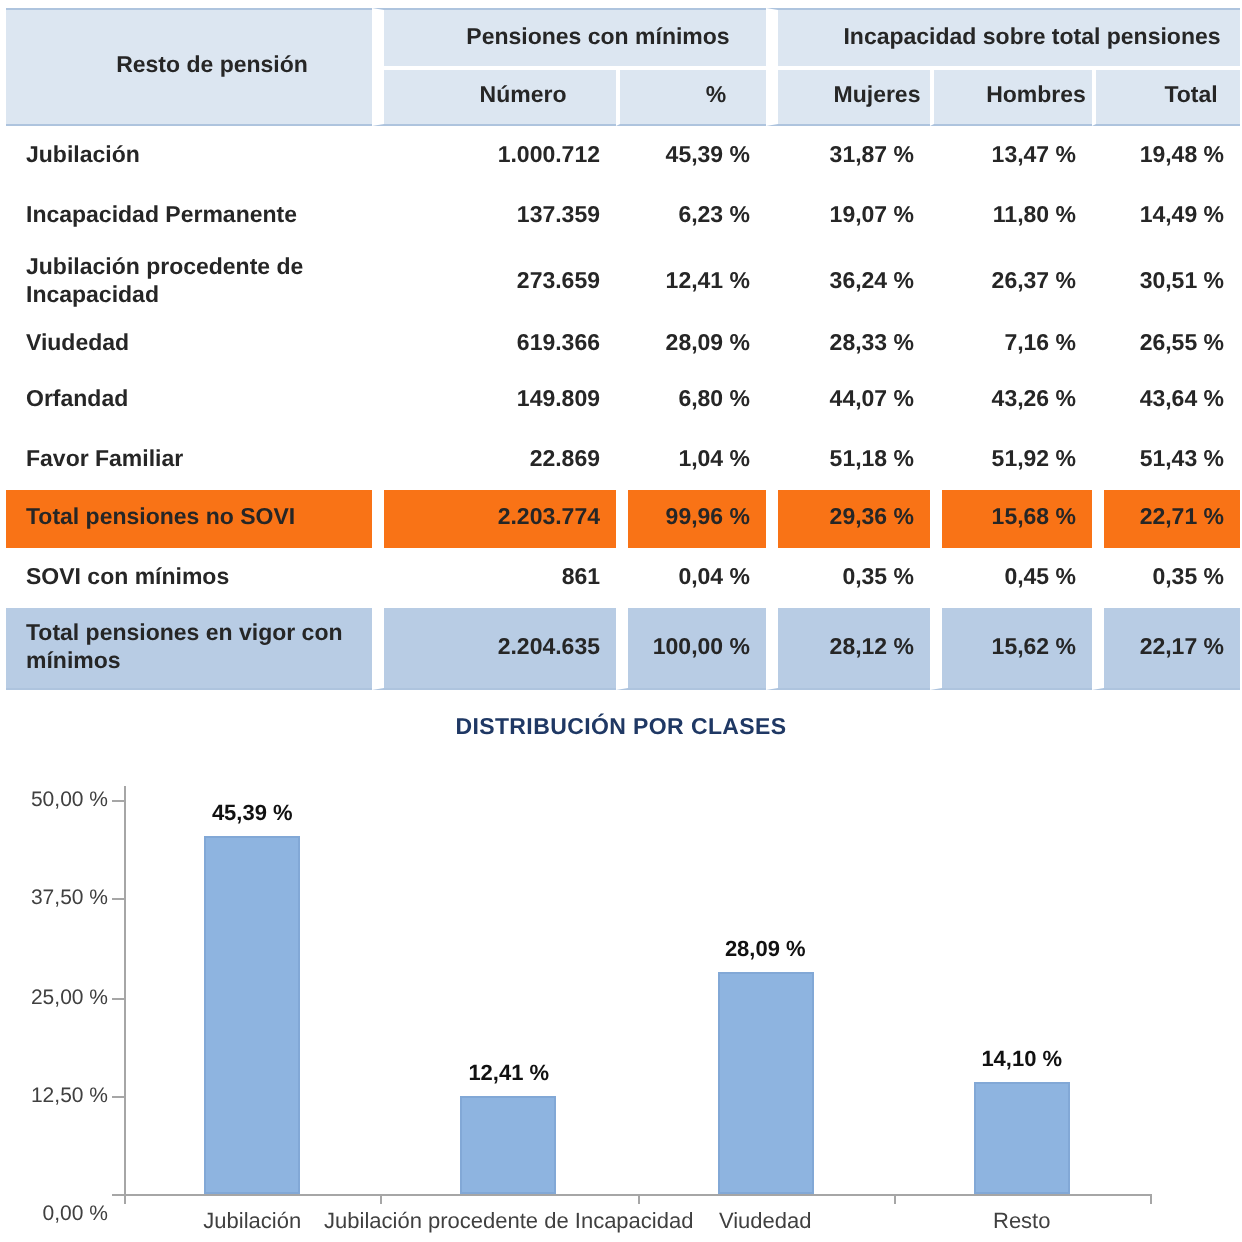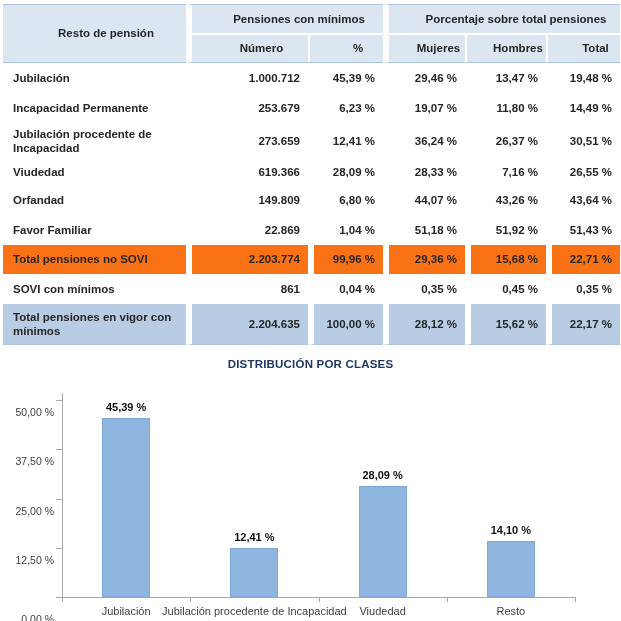--- a/index.html
+++ b/index.html
@@ -22,21 +22,21 @@
   tr.total-gray td{background:#f97316;height:27px;}
   tr.total-blue td{background:#b8cce4;height:38px;border-bottom:1px solid #aec4de;}
   tr.total-blue td.gapL, tr.total-gray td.gapL, tbody td.gapL{border-left:6px solid #ffffff;}
 
   
   .chart{position:absolute;left:0;top:352px;width:621px;height:269px;}
   .chart-title{position:absolute;top:6px;left:0;width:621px;text-align:center;font-weight:bold;font-size:11.5px;color:#1f3864;letter-spacing:.2px;}
   .axis{position:absolute;background:#a6a6a6;}
   .ytick{position:absolute;height:1px;width:6px;background:#a6a6a6;}
   .xtick{position:absolute;width:1px;height:5px;background:#a6a6a6;}
-  .ylab{position:absolute;left:0;width:54px;text-align:right;font-size:10.5px;color:#404040;margin-top:12px;}
+  .ylab{position:absolute;left:0;width:54px;text-align:right;font-size:10.5px;color:#404040;}
   .xlab{position:absolute;font-size:11px;color:#404040;white-space:nowrap;transform:translateX(-50%);}
   .bar{position:absolute;background:#8eb4e0;border:1px solid #82a8d6;box-sizing:border-box;}
   .barlab{position:absolute;width:90px;text-align:center;font-size:11px;font-weight:bold;color:#111111;}
 </style>
 </head>
 <body>
 
 <div class="page">
 
   <table class="pension">
@@ -45,42 +45,42 @@
         <col style="width:122px">
         <col style="width:75px">
       <col style="width:82px">
         <col style="width:81px">
         <col style="width:74px">
     </colgroup>
     <thead>
       <tr class="r1">
         <th rowspan="2">Resto de pensión</th>
         <th colspan="2" class="grp gapL">Pensiones con mínimos</th>
-        <th colspan="3" class="grp gapL">Porcentaje sobre total pensiones</th>
+        <th colspan="3" class="grp gapL">Incapacidad sobre total pensiones</th>
       </tr>
       <tr class="r2">
         <th class="gapL">Número</th>
         <th class="thinL">%</th>
         <th class="gapL">Mujeres</th>
         <th class="thinL">Hombres</th>
         <th class="thinL">Total</th>
       </tr>
     </thead>
     <tbody id="tbody">
         <tr class="normal" style="height: 30px;">
           <td class="lbl">Jubilación</td>
           <td class="val gapL">1.000.712</td>
           <td class="val gapL">45,39 %</td>
-          <td class="val gapL">29,46 %</td>
+          <td class="val gapL">31,87 %</td>
           <td class="val gapL">13,47 %</td>
           <td class="val gapL">19,48 %</td>
         </tr>
         <tr class="normal" style="height: 30px;">
           <td class="lbl">Incapacidad Permanente</td>
-          <td class="val gapL">253.679</td>
+          <td class="val gapL">137.359</td>
           <td class="val gapL">6,23 %</td>
           <td class="val gapL">19,07 %</td>
           <td class="val gapL">11,80 %</td>
           <td class="val gapL">14,49 %</td>
         </tr>
         <tr class="normal" style="height: 36px;">
           <td class="lbl">Jubilación procedente de Incapacidad</td>
           <td class="val gapL">273.659</td>
           <td class="val gapL">12,41 %</td>
           <td class="val gapL">36,24 %</td>

